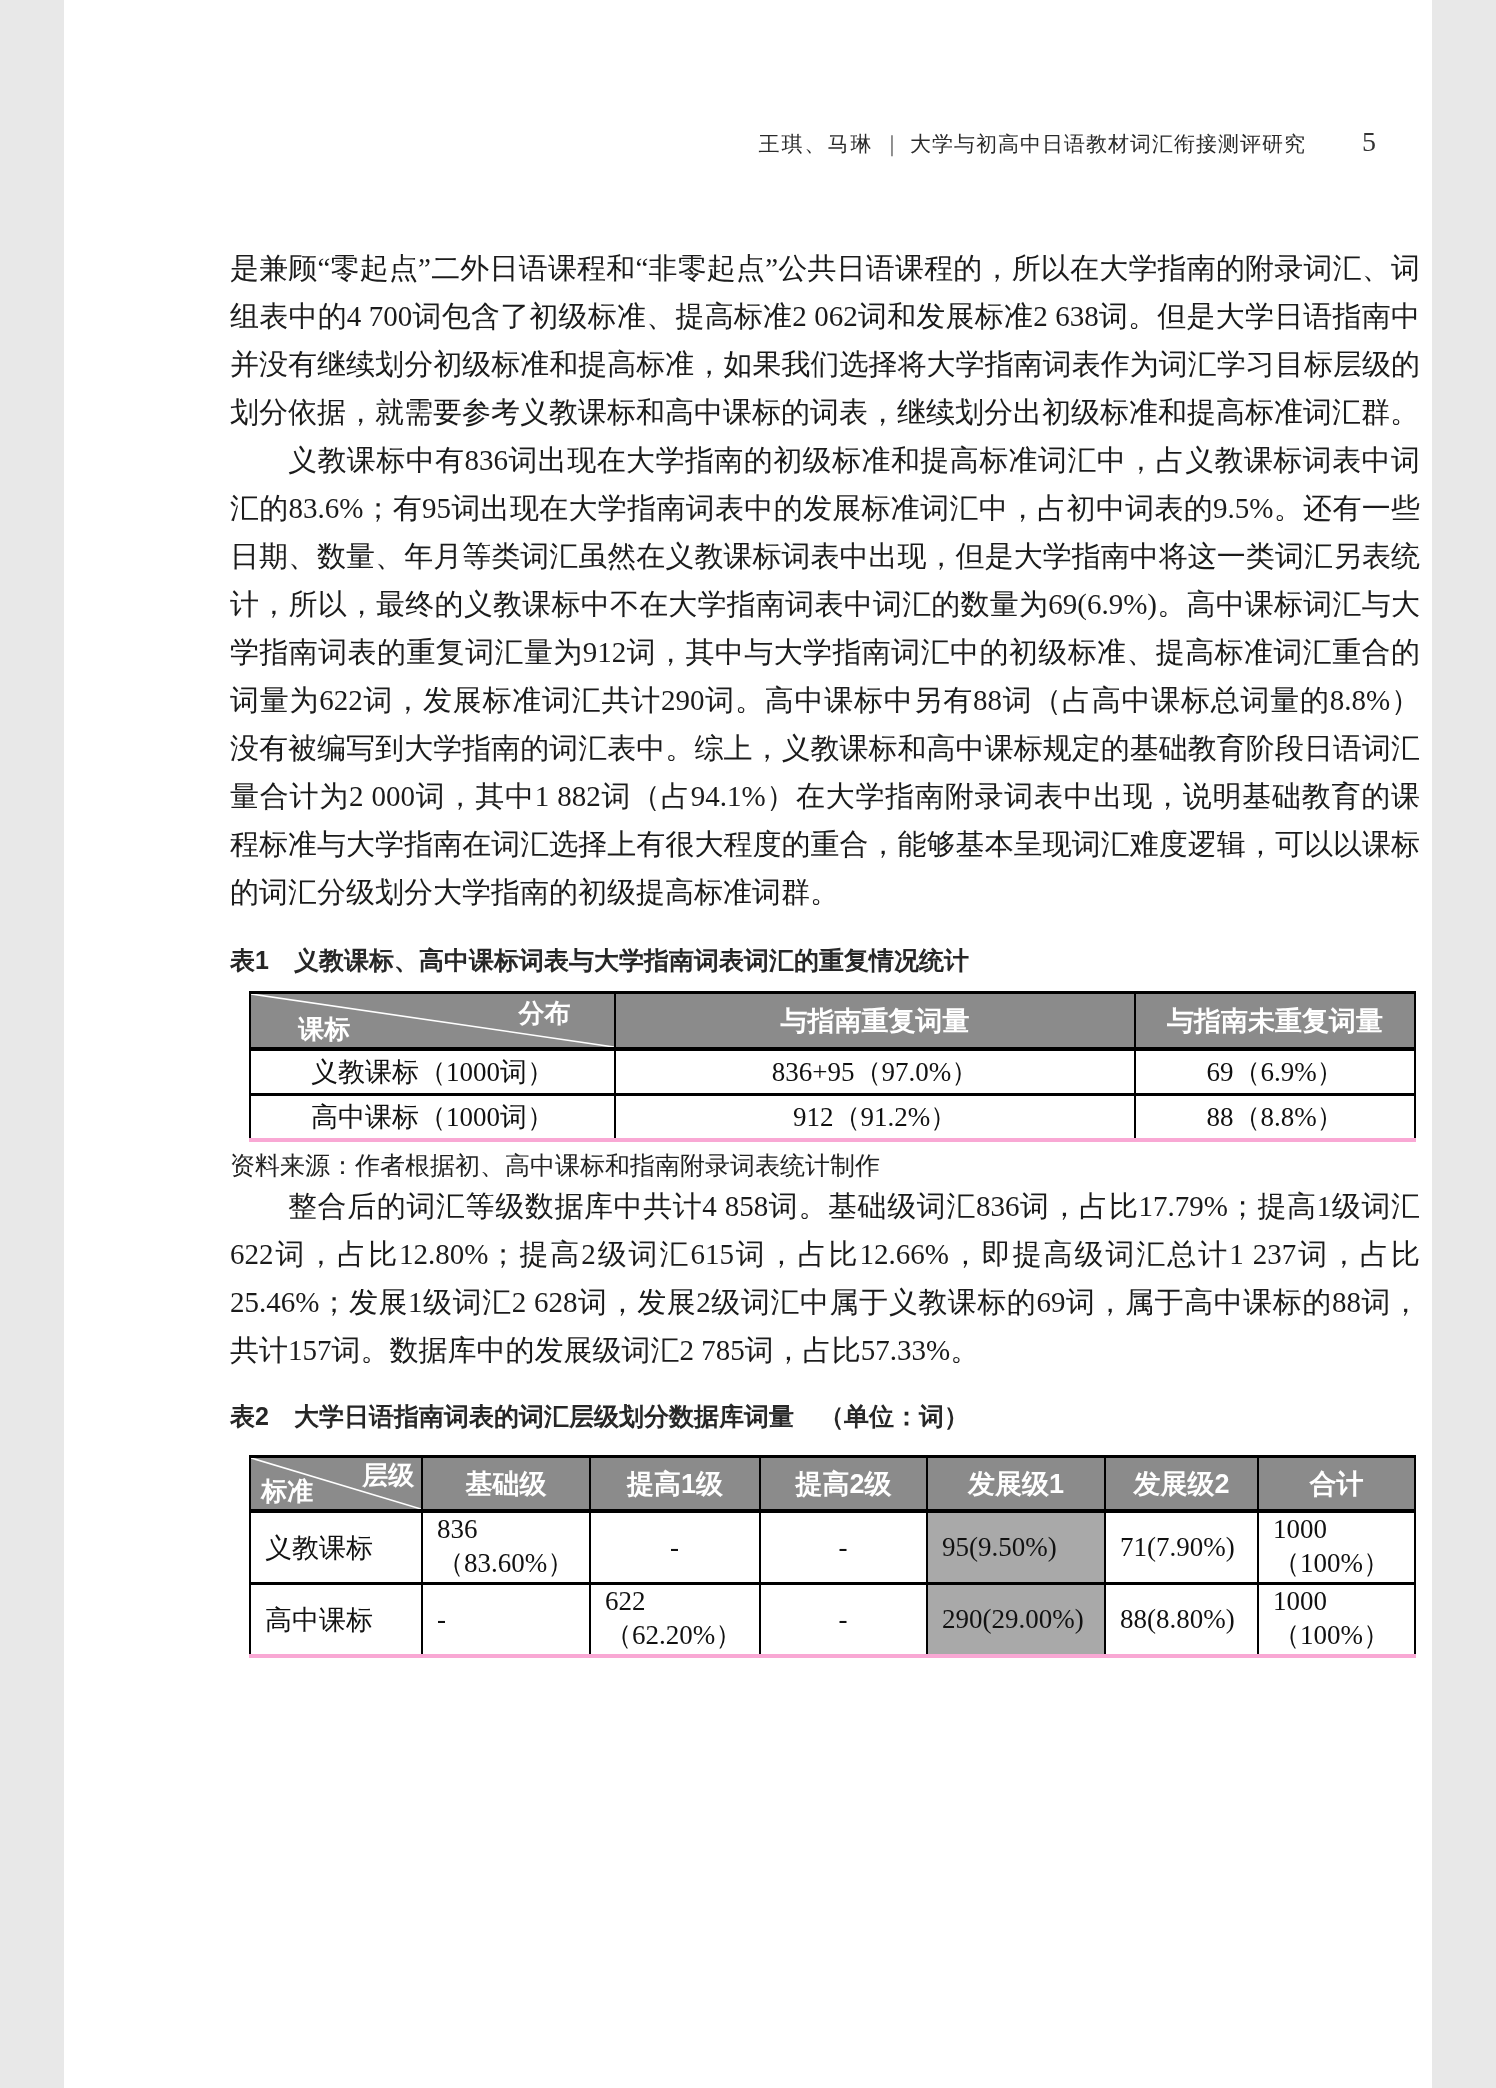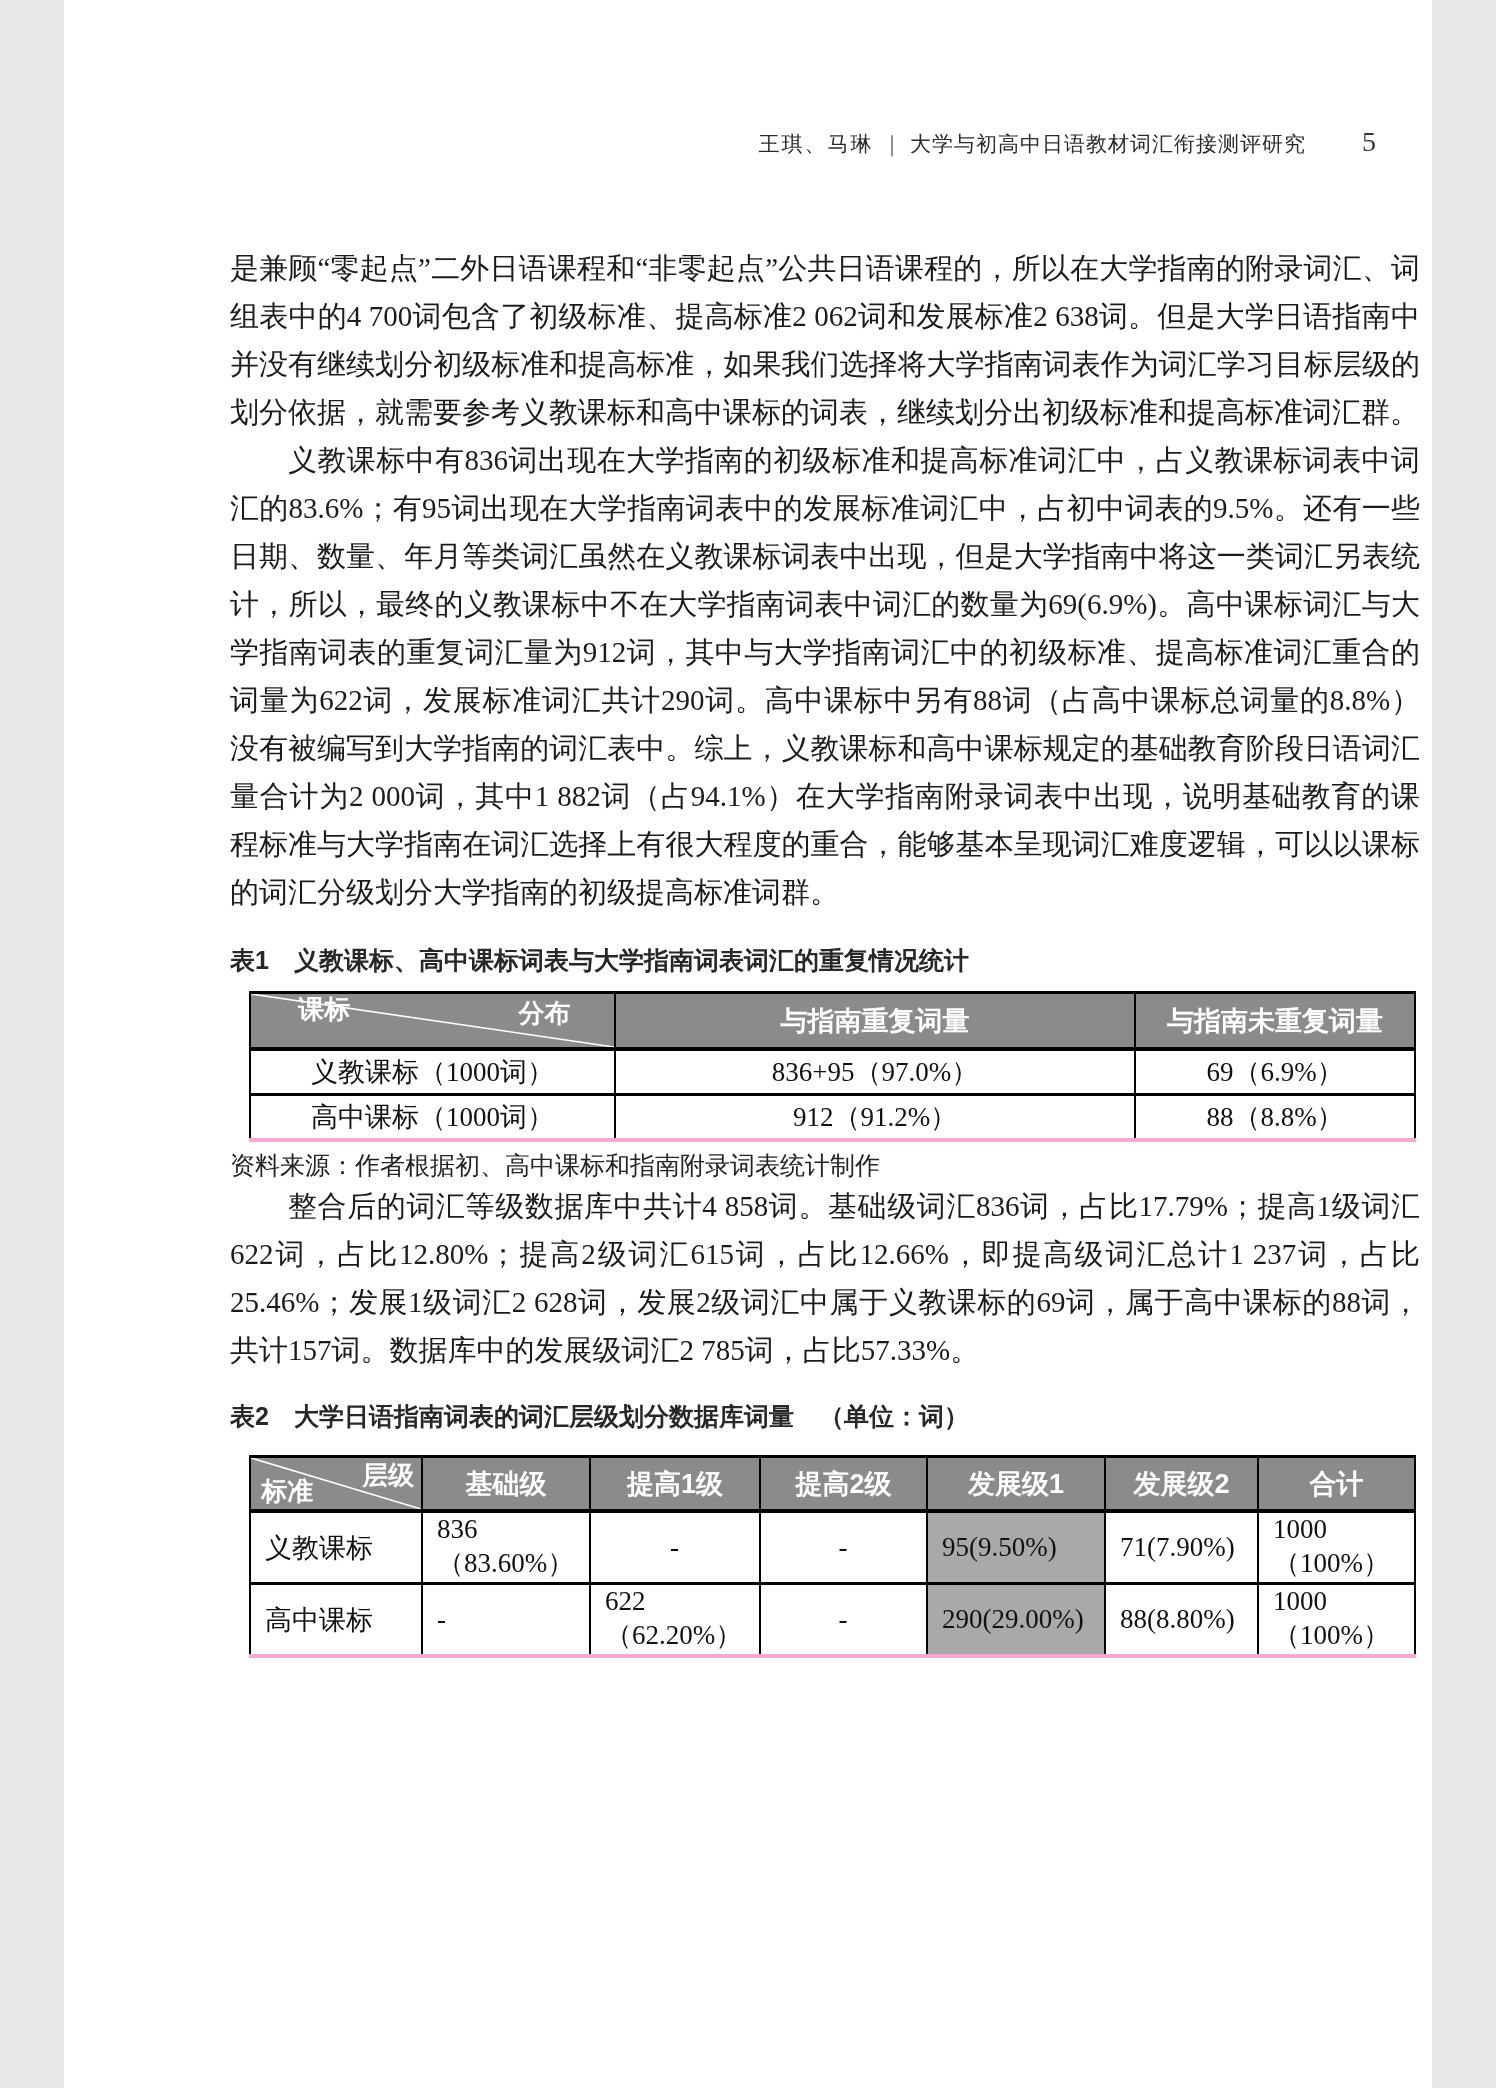--- a/index.html
+++ b/index.html
@@ -85,21 +85,21 @@
   .t td.ac { text-align:center; padding-left:0; }
 
   
   th.corner { position:relative; padding:0; }
   th.corner .diag { position:absolute; left:0; top:0; width:100%; height:100%; display:block; }
   th.corner .c-top, th.corner .c-bot {
     position:absolute; font-size:26px; font-weight:700; color:#fff;
     font-family:"Liberation Sans","DejaVu Sans",sans-serif;
   }
   .t1 th.corner .c-top { top:2px;  right:12%; }
-  .t1 th.corner .c-bot { bottom:20px; left:13%; }
+  .t1 th.corner .c-bot { bottom:0; left:13%; }
   .t2 th.corner .c-top { top:0px;  right:4%; }
   .t2 th.corner .c-bot { bottom:0px; left:6%; }
 </style>
 </head>
 <body>
 
 <div class="page">
 
   <header class="page-header">
     <span class="authors">王琪、马琳</span><span class="sep">｜</span><span class="rtitle">大学与初高中日语教材词汇衔接测评研究</span><span class="pageno">5</span>

